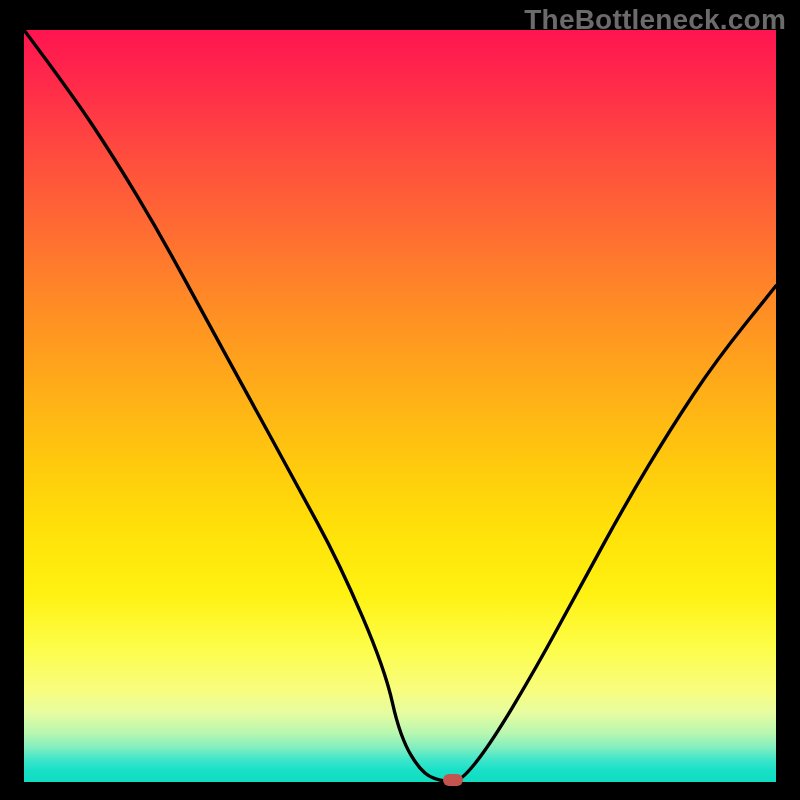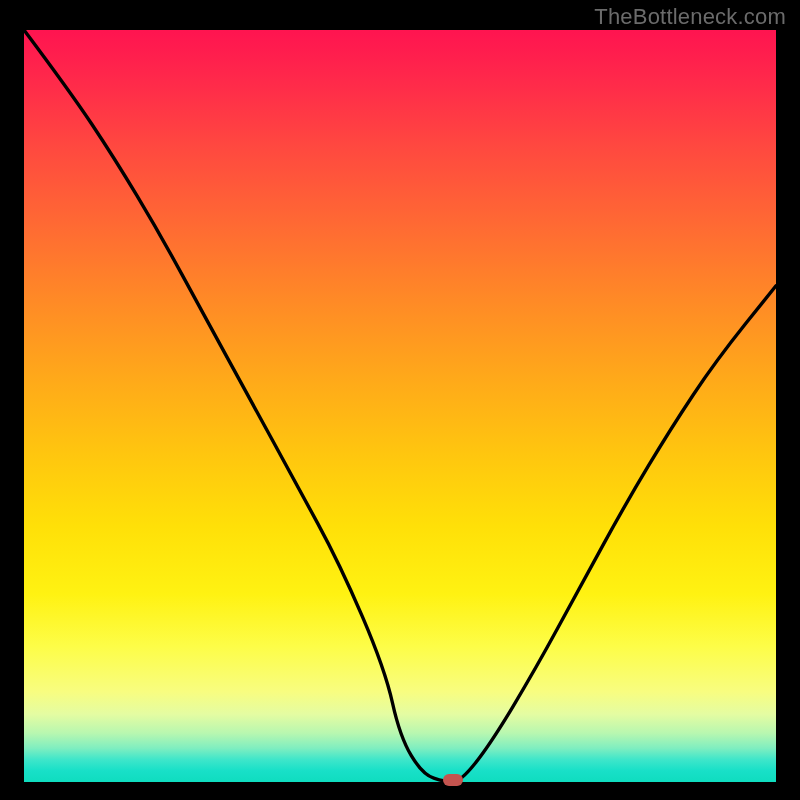--- a/index.html
+++ b/index.html
@@ -15,22 +15,22 @@
     position: relative;
     width: 800px;
     height: 800px;
     background: #000;
   }
   .watermark {
     position: absolute;
     top: 4px;
     right: 14px;
     color: #6b6b6b;
-    font-size: 22px;
-    font-weight: 400;
+    font-size: 28px;
+    font-weight: 700;
     letter-spacing: 0.2px;
     user-select: none;
   }
   .plot {
     position: absolute;
     left: 24px;
     top: 30px;
     width: 752px;
     height: 752px;
   }

